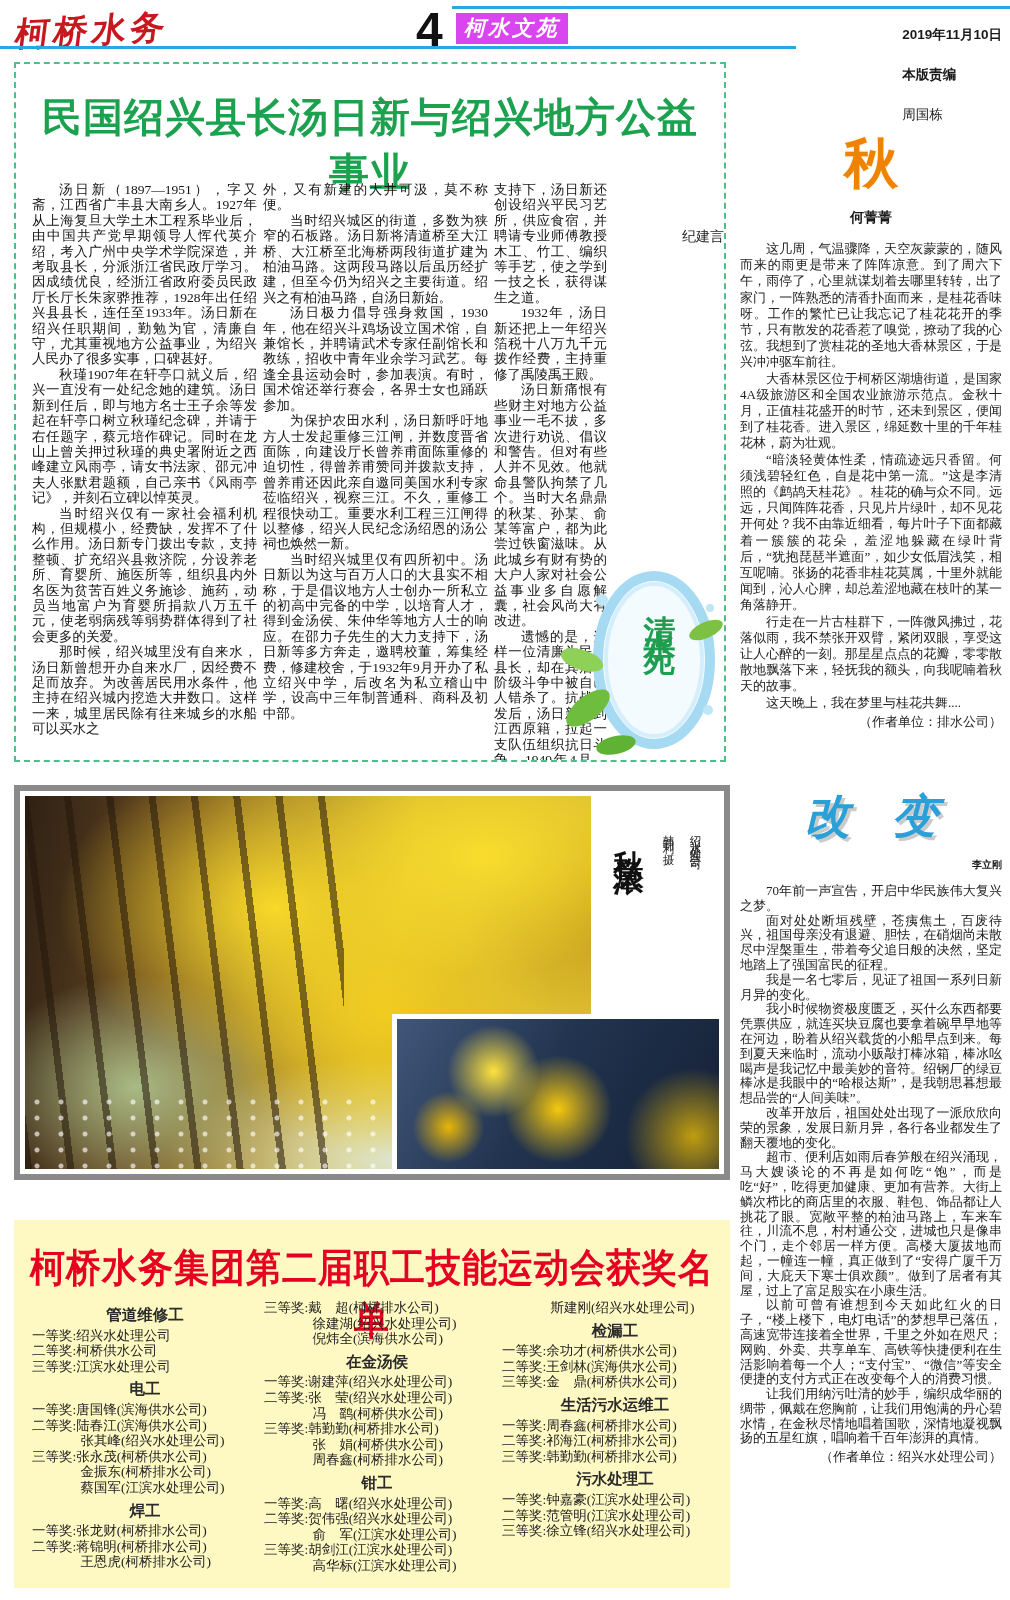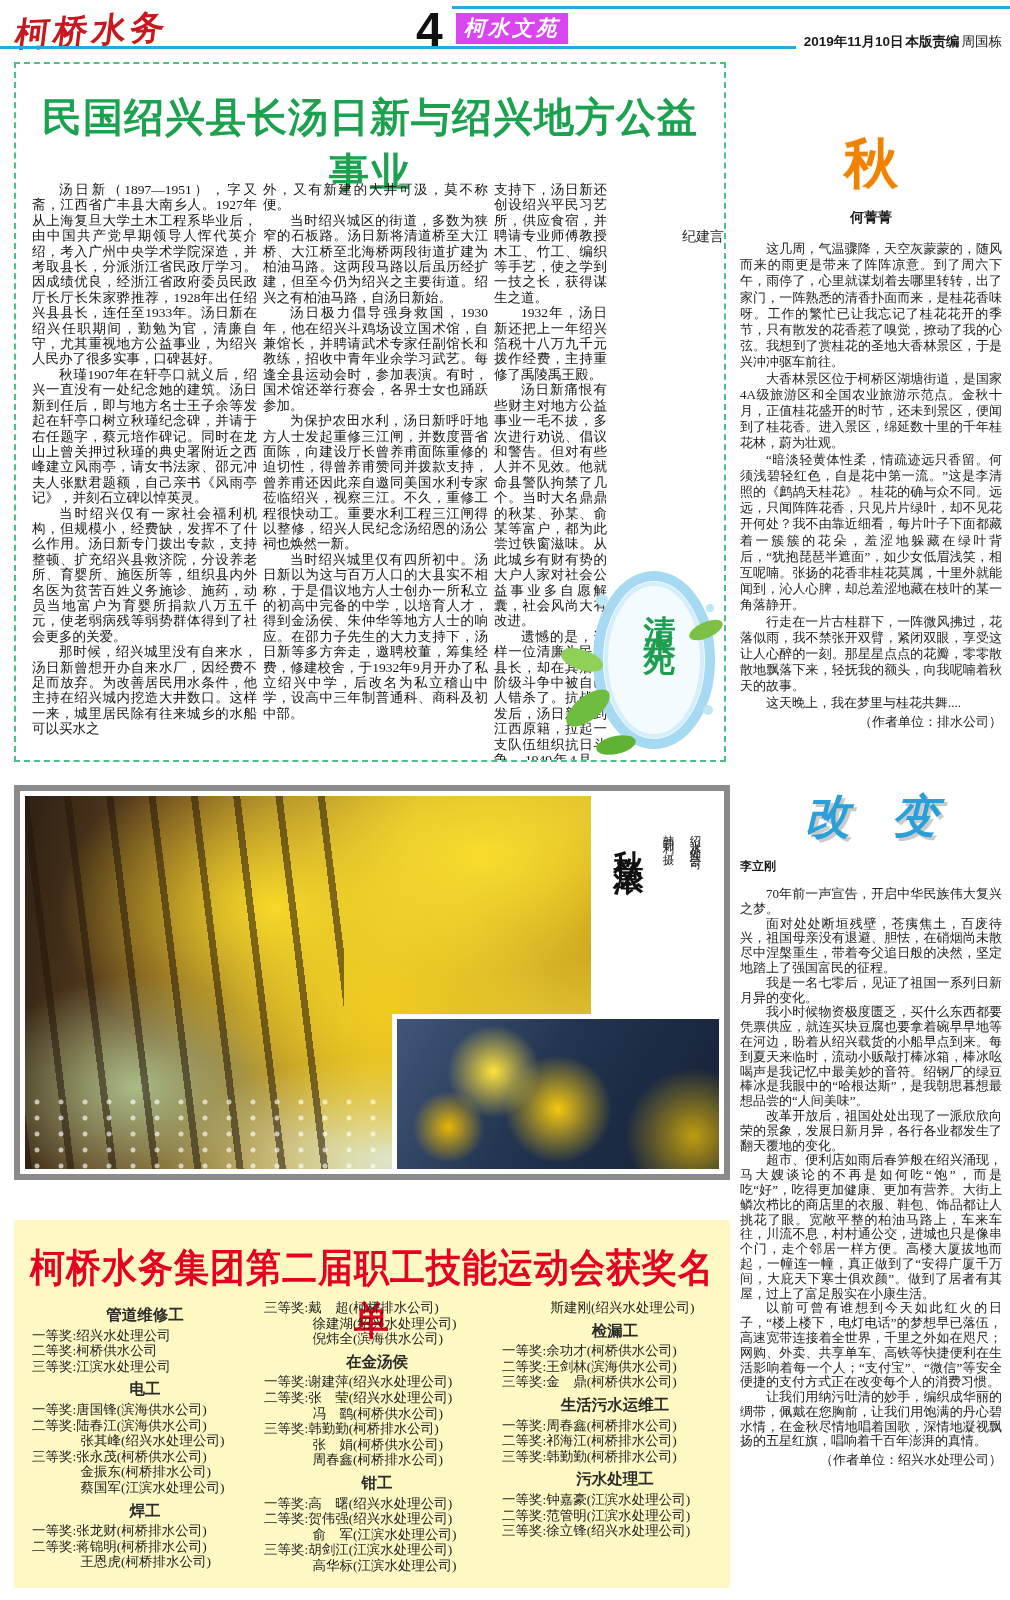--- a/index.html
+++ b/index.html
@@ -9,22 +9,22 @@
   
   .masthead{position:absolute;left:16px;top:8px;font-size:34px;font-weight:bold;color:#c8181f;
             transform:skewX(-10deg) rotate(-3deg);letter-spacing:4px;font-family:"Liberation Serif",serif;}
   .page-num{position:absolute;left:416px;top:2px;font-size:48px;font-weight:900;color:#111;
             font-family:"Liberation Sans","DejaVu Sans",sans-serif;}
   .section-box{position:absolute;left:456px;top:13px;width:112px;height:31px;background:#d946ef;
                color:#fff;font-size:21px;font-weight:bold;font-style:italic;text-align:center;
                line-height:31px;letter-spacing:3px;font-family:"Liberation Serif",serif;}
   .rule-top{position:absolute;left:452px;right:0;top:6px;height:3px;background:#2aa7df;}
   .rule-main{position:absolute;left:0;top:46px;width:796px;height:3px;background:#2aa7df;}
-  .dateline{position:absolute;right:8px;top:33px;font-size:13.5px;display:flex;gap:2px;
-            font-family:"Liberation Sans",sans-serif;}
+  .dateline{position:absolute;right:8px;top:26px;font-size:13.5px;display:flex;gap:22px;
+            font-family:"Liberation Sans",sans-serif;flex-direction:column;}
   .dateline .b{font-weight:bold;}
 
   
   .main-article{position:absolute;left:14px;top:62px;width:712px;height:700px;
                 border:2px dashed #4cbf87;box-sizing:border-box;}
   .main-title{margin:26px 8px 0;text-align:center;font-size:40px;font-weight:bold;color:#1ca24f;
               letter-spacing:1px;font-family:"Liberation Sans","DejaVu Sans",sans-serif;}
   .main-author{margin-top:28px;text-align:right;font-size:14px;color:#222;}
   .article-col{position:absolute;top:118px;width:225px;height:578px;overflow:hidden;
                font-size:13.5px;line-height:15.4px;text-align:justify;color:#141414;}
@@ -73,21 +73,21 @@
         radial-gradient(circle 72px at 50% 60%, #f6c80e, rgba(246,200,14,0) 75%),
         radial-gradient(circle 48px at 16% 72%, #e8b607, rgba(232,182,7,0) 75%),
         radial-gradient(circle 85px at 92% 78%, #bf9c10, rgba(191,156,16,0) 80%),
         linear-gradient(120deg,#41567a 0%,#22344f 45%,#141f35 100%);}
 
   
   .change{position:absolute;left:740px;top:786px;width:262px;}
   .change-title{text-align:center;font-size:46px;font-weight:bold;font-style:italic;color:#2b9fd8;
                 letter-spacing:0.9em;text-indent:0.9em;text-shadow:3px 3px 0 rgba(140,140,140,.45);
                 font-family:"Liberation Serif",serif;}
-  .change-author{text-align:left;font-size:12px;font-weight:bold;margin-top:10px;}
+  .change-author{text-align:right;font-size:10px;font-weight:bold;margin-top:10px;}
   .change .essay-body{font-size:13px;line-height:14.8px;margin-top:12px;}
 
   
   .awards{position:absolute;left:14px;top:1220px;width:716px;height:368px;background:#fef9c3;overflow:hidden;}
   .awards-title{margin-top:22px;text-align:center;font-size:35px;font-weight:900;color:#e60021;
                 letter-spacing:1px;transform:scaleY(1.12);transform-origin:center top;
                 font-family:"Liberation Sans","DejaVu Sans",sans-serif;}
   .award-col{position:absolute;top:80px;width:226px;font-size:13.5px;line-height:15.6px;color:#222;}
   .ac1{left:18px;} .ac2{left:250px;} .ac3{left:488px;}
   .award-col p{margin:0;}

